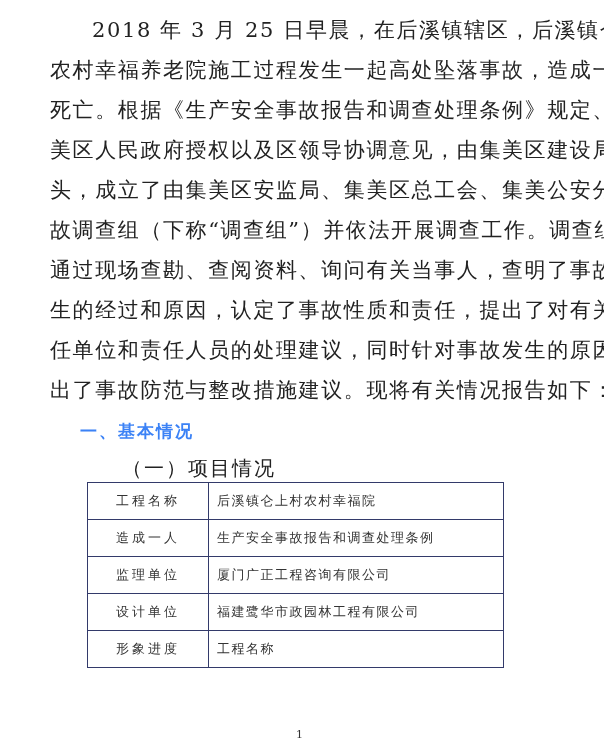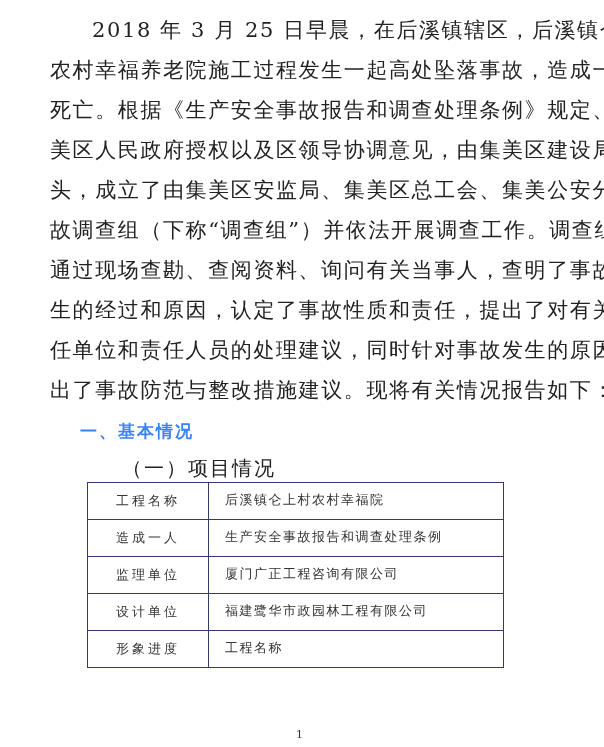--- a/index.html
+++ b/index.html
@@ -7,24 +7,24 @@
          font-family:"DejaVu Serif", "Liberation Serif", serif; color:#222; }
   .para { position:absolute; left:50px; width:510px; top:10px;
           font-size:21px; line-height:40px; letter-spacing:1.6px; text-align:justify; }
   .para .ln { display:block; white-space:nowrap; height:40px; }
   .para .ln.first { text-indent:42px; }
   .h1 { position:absolute; left:80px; top:420px; font-size:17px; letter-spacing:2px;
         font-family:"DejaVu Sans", sans-serif; font-weight:bold; color:#3b82f6; }
   .h2 { position:absolute; left:90px; top:455px; font-size:20px; letter-spacing:2px;
         font-family:"DejaVu Sans", sans-serif; color:#222;margin-left:32px; }
   table.info { position:absolute; left:87px; top:482px; width:417px; border-collapse:collapse;
-               font-family:Liberation Mono, monospace; font-size:13px; color:#333; }
+               font-family:Liberation Serif, serif; font-size:13px; color:#333; }
   table.info td { border:1px solid #333a6a; height:36px; padding:0; vertical-align:middle; }
   table.info td.k { width:120px; text-align:center; letter-spacing:3px; }
-  table.info td.v { padding-left:16px; letter-spacing:1.5px; line-height:18px; }
+  table.info td.v { padding-left:8px; letter-spacing:1.5px; line-height:18px; }
   .pg { position:absolute; left:296px; top:728px; font-size:11px; color:#333; }
 </style>
 </head>
 <body>
 
 <div class="para">
   <span class="ln first">2018 年 3 月 25 日早晨，在后溪镇辖区，后溪镇仑上村</span>
   <span class="ln">农村幸福养老院施工过程发生一起高处坠落事故，造成一人</span>
   <span class="ln">死亡。根据《生产安全事故报告和调查处理条例》规定、集</span>
   <span class="ln">美区人民政府授权以及区领导协调意见，由集美区建设局牵</span>

